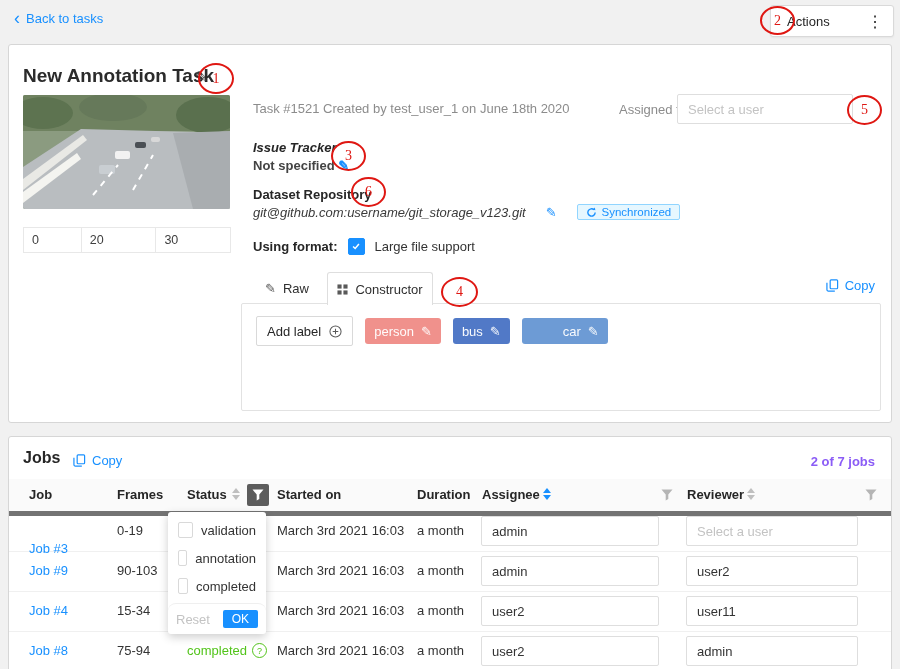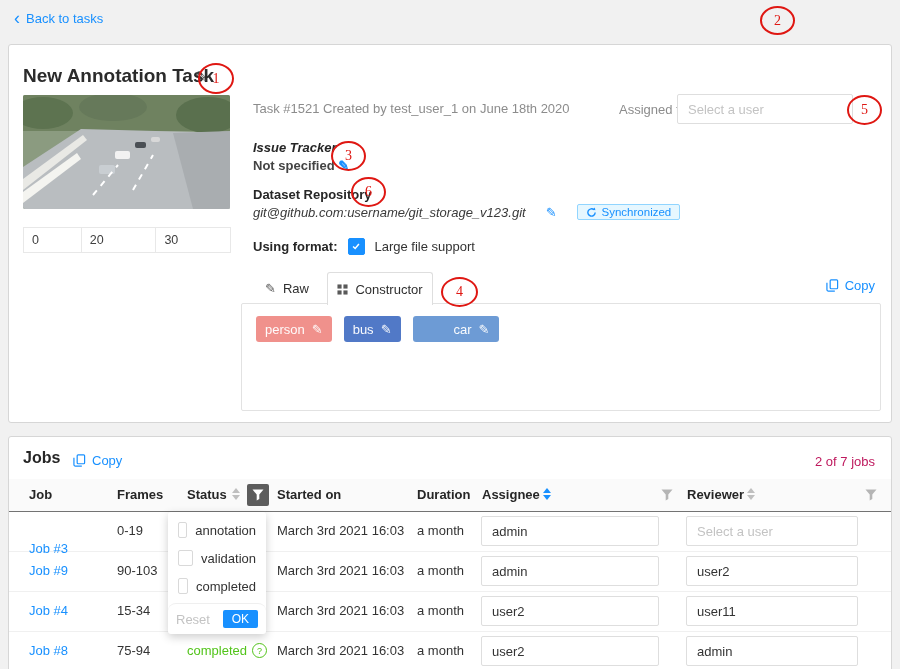--- a/index.html
+++ b/index.html
@@ -74,23 +74,23 @@
   .assigned-label{position:absolute;left:610px;top:57px;color:#8c8c8c;}
   .assigned-input{position:absolute;left:668px;top:49px;width:176px;height:30px;}
 
   input.ant-input{box-sizing:border-box;width:100%;height:100%;border:1px solid #dedede;border-radius:2px;
        padding:0 10px;font-size:13px;color:#333;font-family:"Liberation Sans",sans-serif;outline:none;}
   input.ant-input::placeholder{color:#c3c3c3;}
 
   
   .jobs-title{position:absolute;left:14px;top:12px;font-size:16px;font-weight:700;color:#262626;}
   .copy-jobs{position:absolute;left:64px;top:16px;}
-  .jobs-count{position:absolute;right:16px;top:17px;color:#be185d;}
+  .jobs-count{position:absolute;right:16px;top:17px;color:#8b5cf6;font-weight:bold;}
   .jobs-header{position:absolute;left:0;top:42px;width:100%;height:32px;background:#fafafa;
-       border-bottom:1px solid #737373;}
+       border-bottom:5px solid #737373;}
   .jobs-header .col{position:absolute;top:8px;color:#262626;font-weight:600;font-size:13px;}
   .sorter{position:absolute;display:flex;flex-direction:column;gap:2px;cursor:pointer;}
   .car-up{width:0;height:0;border-left:4px solid transparent;border-right:4px solid transparent;
        border-bottom:5px solid #bfbfbf;}
   .car-dn{width:0;height:0;border-left:4px solid transparent;border-right:4px solid transparent;
        border-top:5px solid #bfbfbf;}
   .sorter.active .car-up{border-bottom-color:#1890ff;}
   .sorter.active .car-dn{border-top-color:#1890ff;}
   .funnel{position:absolute;top:10px;cursor:pointer;}
   .funnel-box{position:absolute;top:5px;width:22px;height:22px;background:#5c5c5c;border-radius:2px;
@@ -122,20 +122,24 @@
 </style>
 </head>
 <body>
 
 <div class="screen">
 
   <div class="back-link">
     <span class="chev">‹</span>
     <span>Back to tasks</span>
   </div>
+  <div class="actions-btn">
+    <span>Actions</span>
+    <span class="dots">⋮</span>
+  </div>
 
   <div class="card card-main">
     <div class="task-title">New Annotation Task</div>
     <span class="title-edit">✎</span>
 
     <div class="thumb">
       <svg width="207" height="114" viewBox="0 0 207 114">
         <rect x="0" y="0" width="207" height="114" fill="#8b9b80"></rect>
         <rect x="0" y="0" width="207" height="36" fill="#6f8260"></rect>
         <ellipse cx="20" cy="18" rx="30" ry="16" fill="#5d7350"></ellipse>
@@ -211,20 +215,27 @@
     <div class="copy-link copy-main">
       <svg width="13" height="13" viewBox="0 0 14 14">
         <rect x="4.5" y="1" width="8" height="9.5" rx="1" fill="none" stroke="#1890ff" stroke-width="1.3"></rect>
         <path d="M9.5 13H2.5A1.5 1.5 0 0 1 1 11.5V4" fill="none" stroke="#1890ff" stroke-width="1.3"></path>
       </svg>
       <span>Copy</span>
     </div>
 
     <div class="labels-panel">
       <div class="labels-row">
+        <div class="add-label-btn">
+          <span>Add label</span>
+          <svg width="13" height="13" viewBox="0 0 14 14">
+            <circle cx="7" cy="7" r="6" fill="none" stroke="#595959" stroke-width="1.1"></circle>
+            <path d="M7 4v6M4 7h6" stroke="#595959" stroke-width="1.1"></path>
+          </svg>
+        </div>
         <div class="chip" style="background: rgb(240, 145, 140);">
           <span>person</span>
           <span class="edit-pencil">✎</span>
         </div>
         <div class="chip" style="background: rgb(81, 121, 199);">
           <span>bus</span>
           <span class="edit-pencil">✎</span>
         </div>
         <div class="chip" style="background: rgb(109, 155, 213); padding-left: 41px;">
           <span>car</span>
@@ -327,25 +338,25 @@
       <span class="cell" style="left:268px;">March 3rd 2021 16:03</span>
       <span class="cell" style="left:408px;">a month</span>
       <span class="cell-input assignee-input"><input class="ant-input" value="user2" style=""></span>
       <span class="cell-input reviewer-input"><input class="ant-input" value="admin" style=""></span>
     </div>
   </div>
 
   <div class="filter-menu">
     <div class="filter-item">
       <span class="checkbox empty"></span>
-      <span>annotation</span>
+      <span>validation</span>
     </div>
     <div class="filter-item">
       <span class="checkbox empty"></span>
-      <span>validation</span>
+      <span>annotation</span>
     </div>
     <div class="filter-item">
       <span class="checkbox empty"></span>
       <span>completed</span>
     </div>
     <div class="filter-footer">
       <span class="reset-btn">Reset</span>
       <span class="ok-btn">OK</span>
     </div>
   </div>

